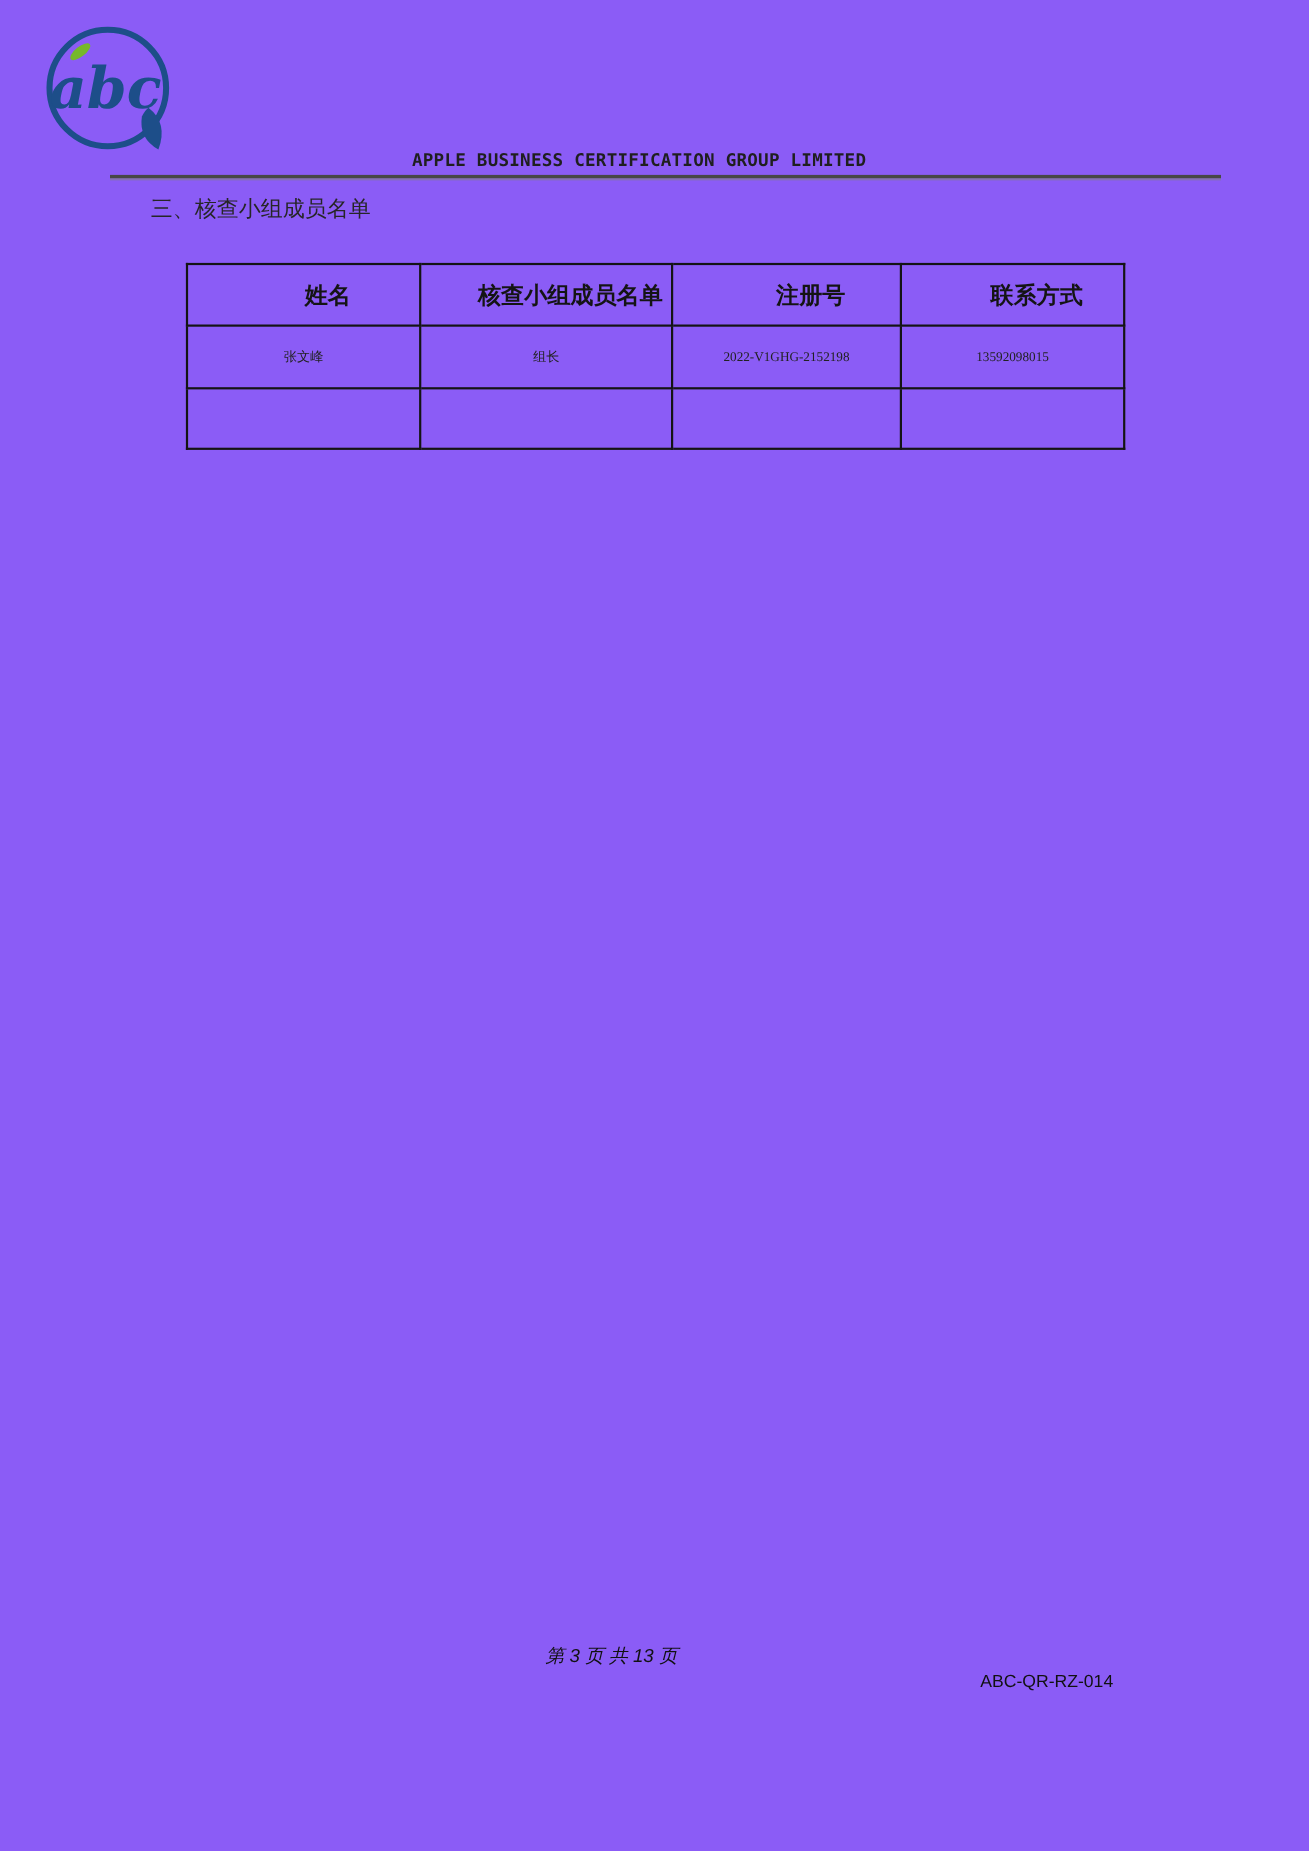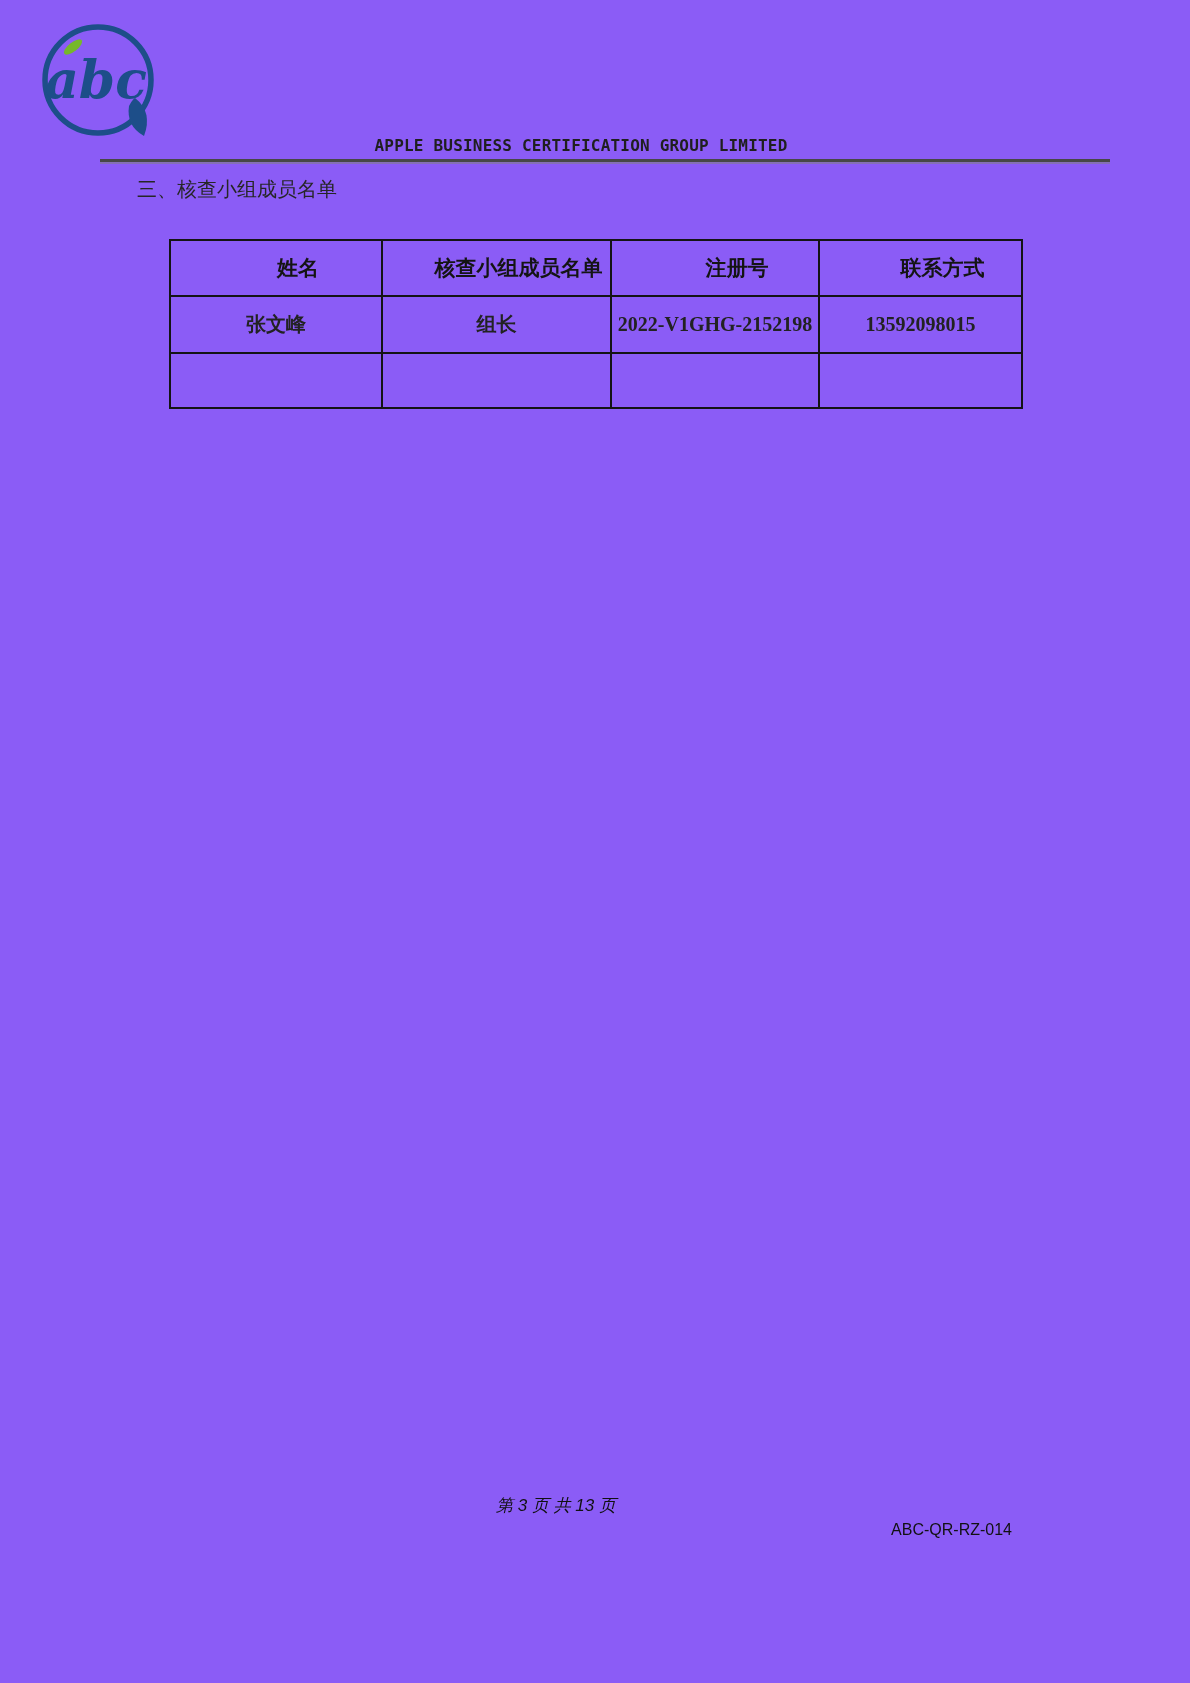--- a/index.html
+++ b/index.html
@@ -91,22 +91,22 @@
   }
   table.members th {
     height: 54px;
     font-size: 21px;
     font-weight: bold;
     color: #141414;
     padding-left: 48px;
   }
   table.members td {
     height: 55px;
-    font-size: 20px;
-    font-weight: bold;
+    font-size: 12px;
+    font-weight: normal;
     color: #222222;
   }
   table.members tr.empty-row td { height: 53px; }
 
   
   .page-num {
     position: absolute;
     top: 1494px;
     left: 556px;
     transform: translateX(-50%);

